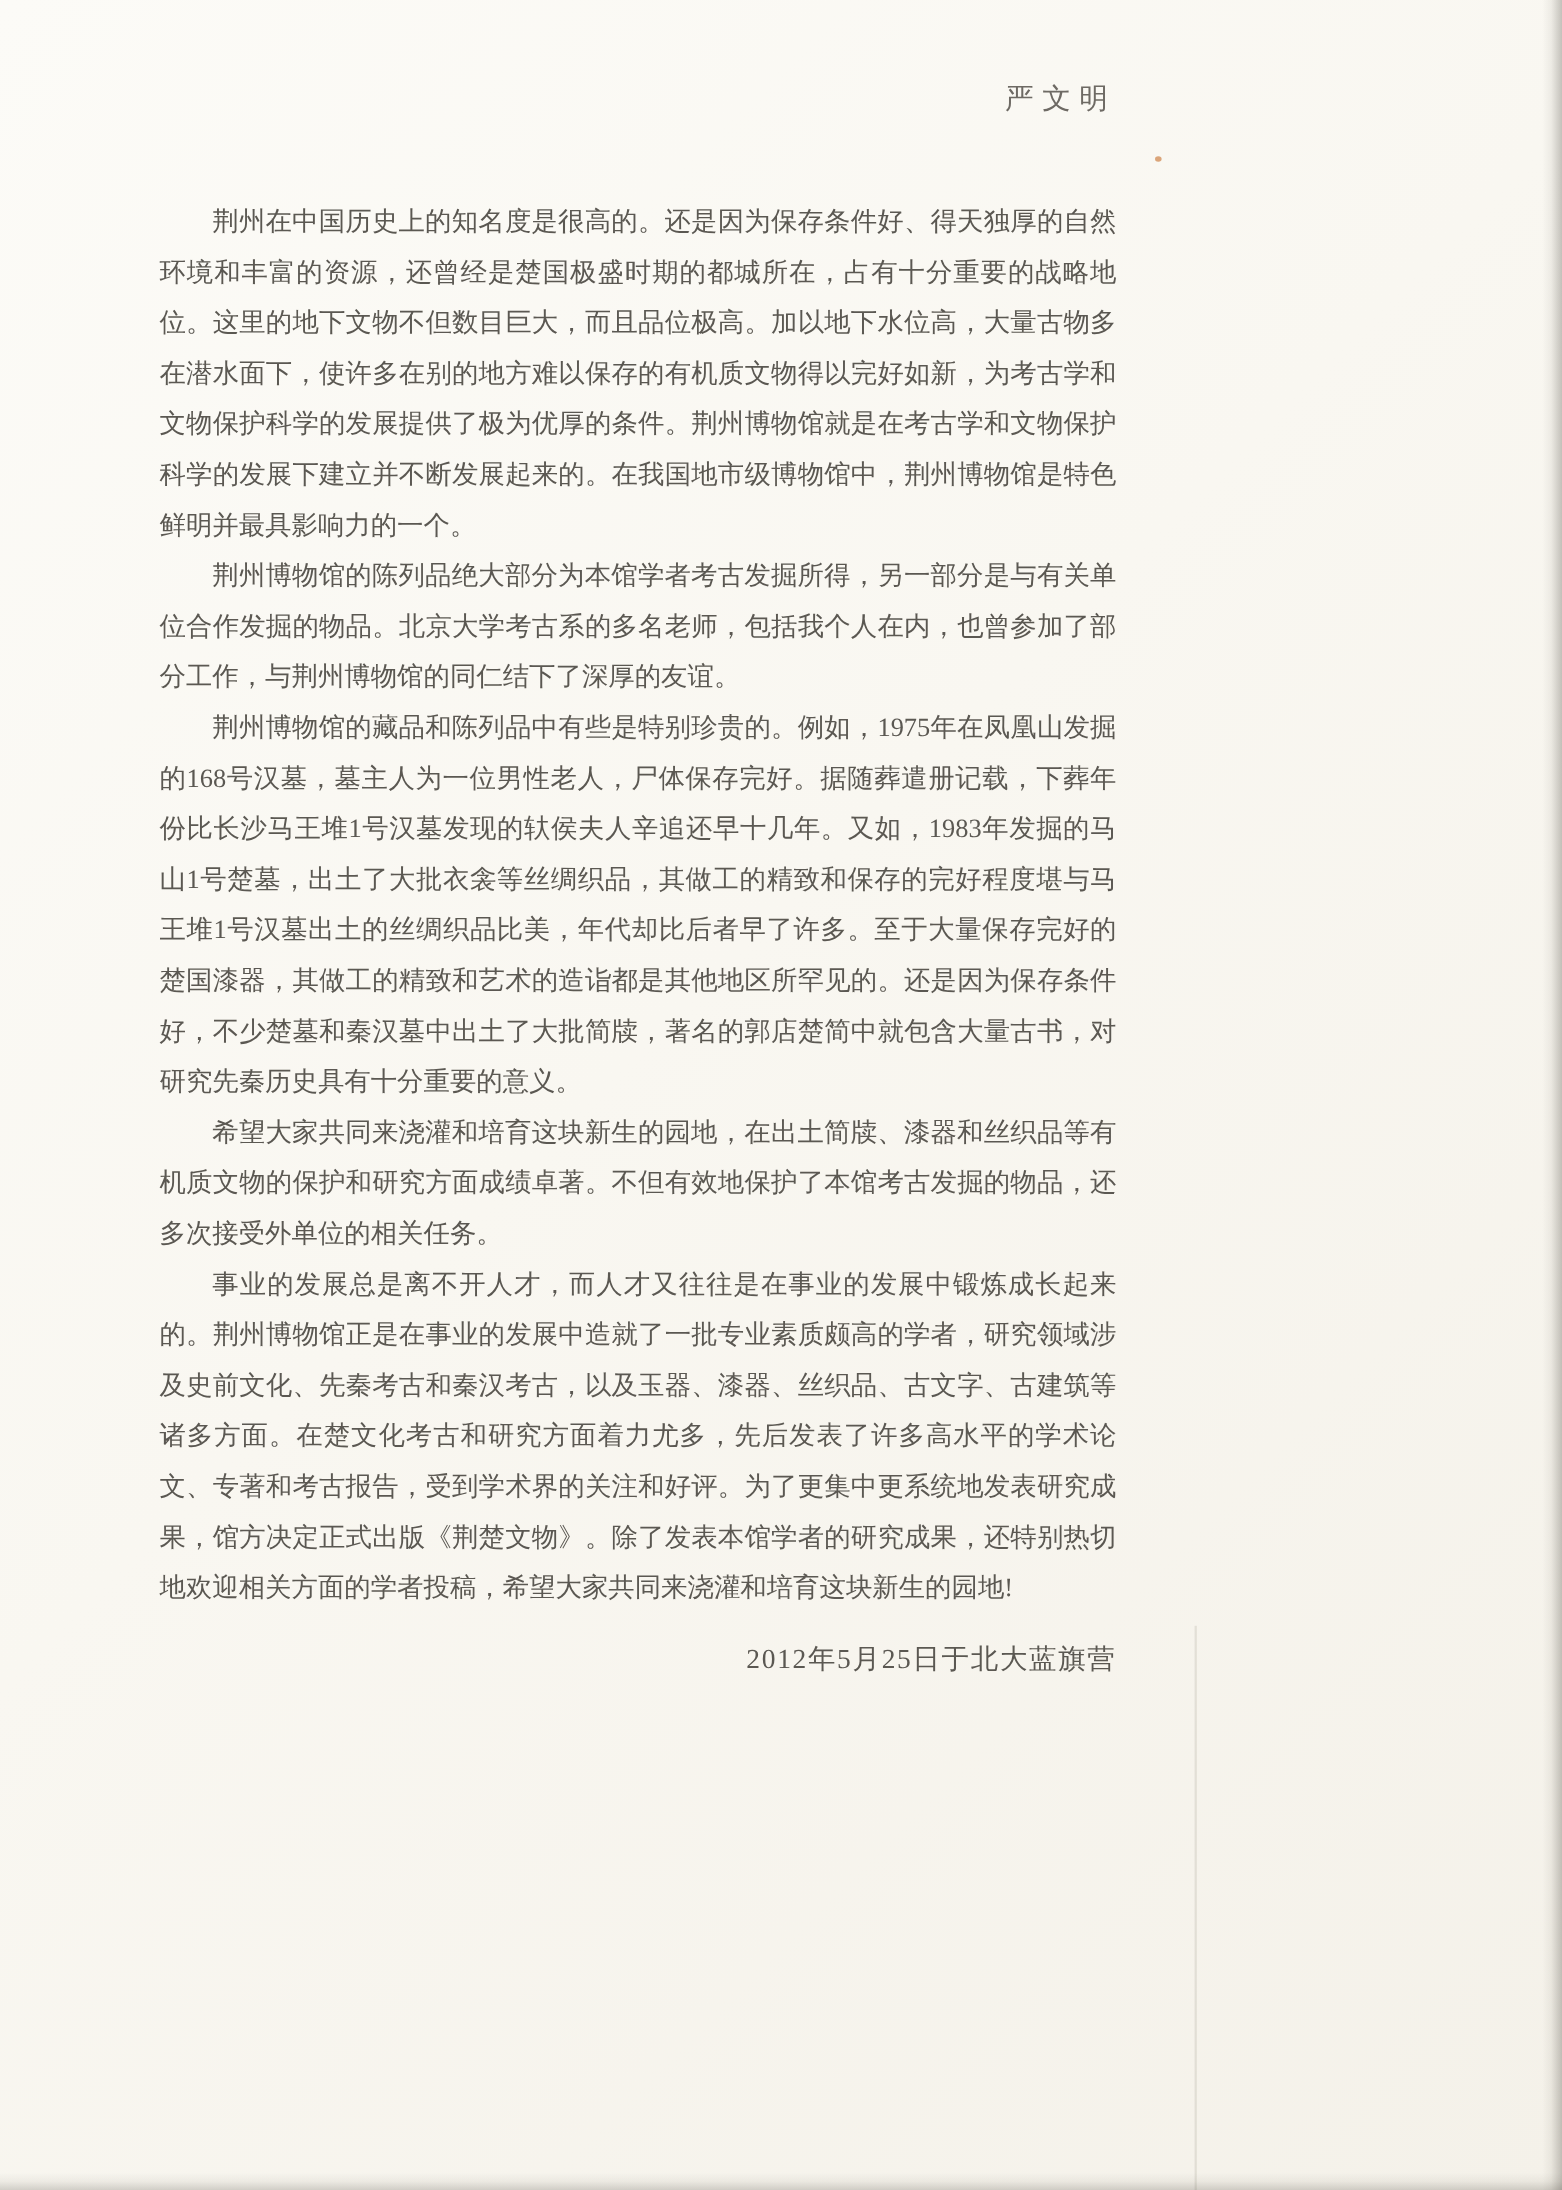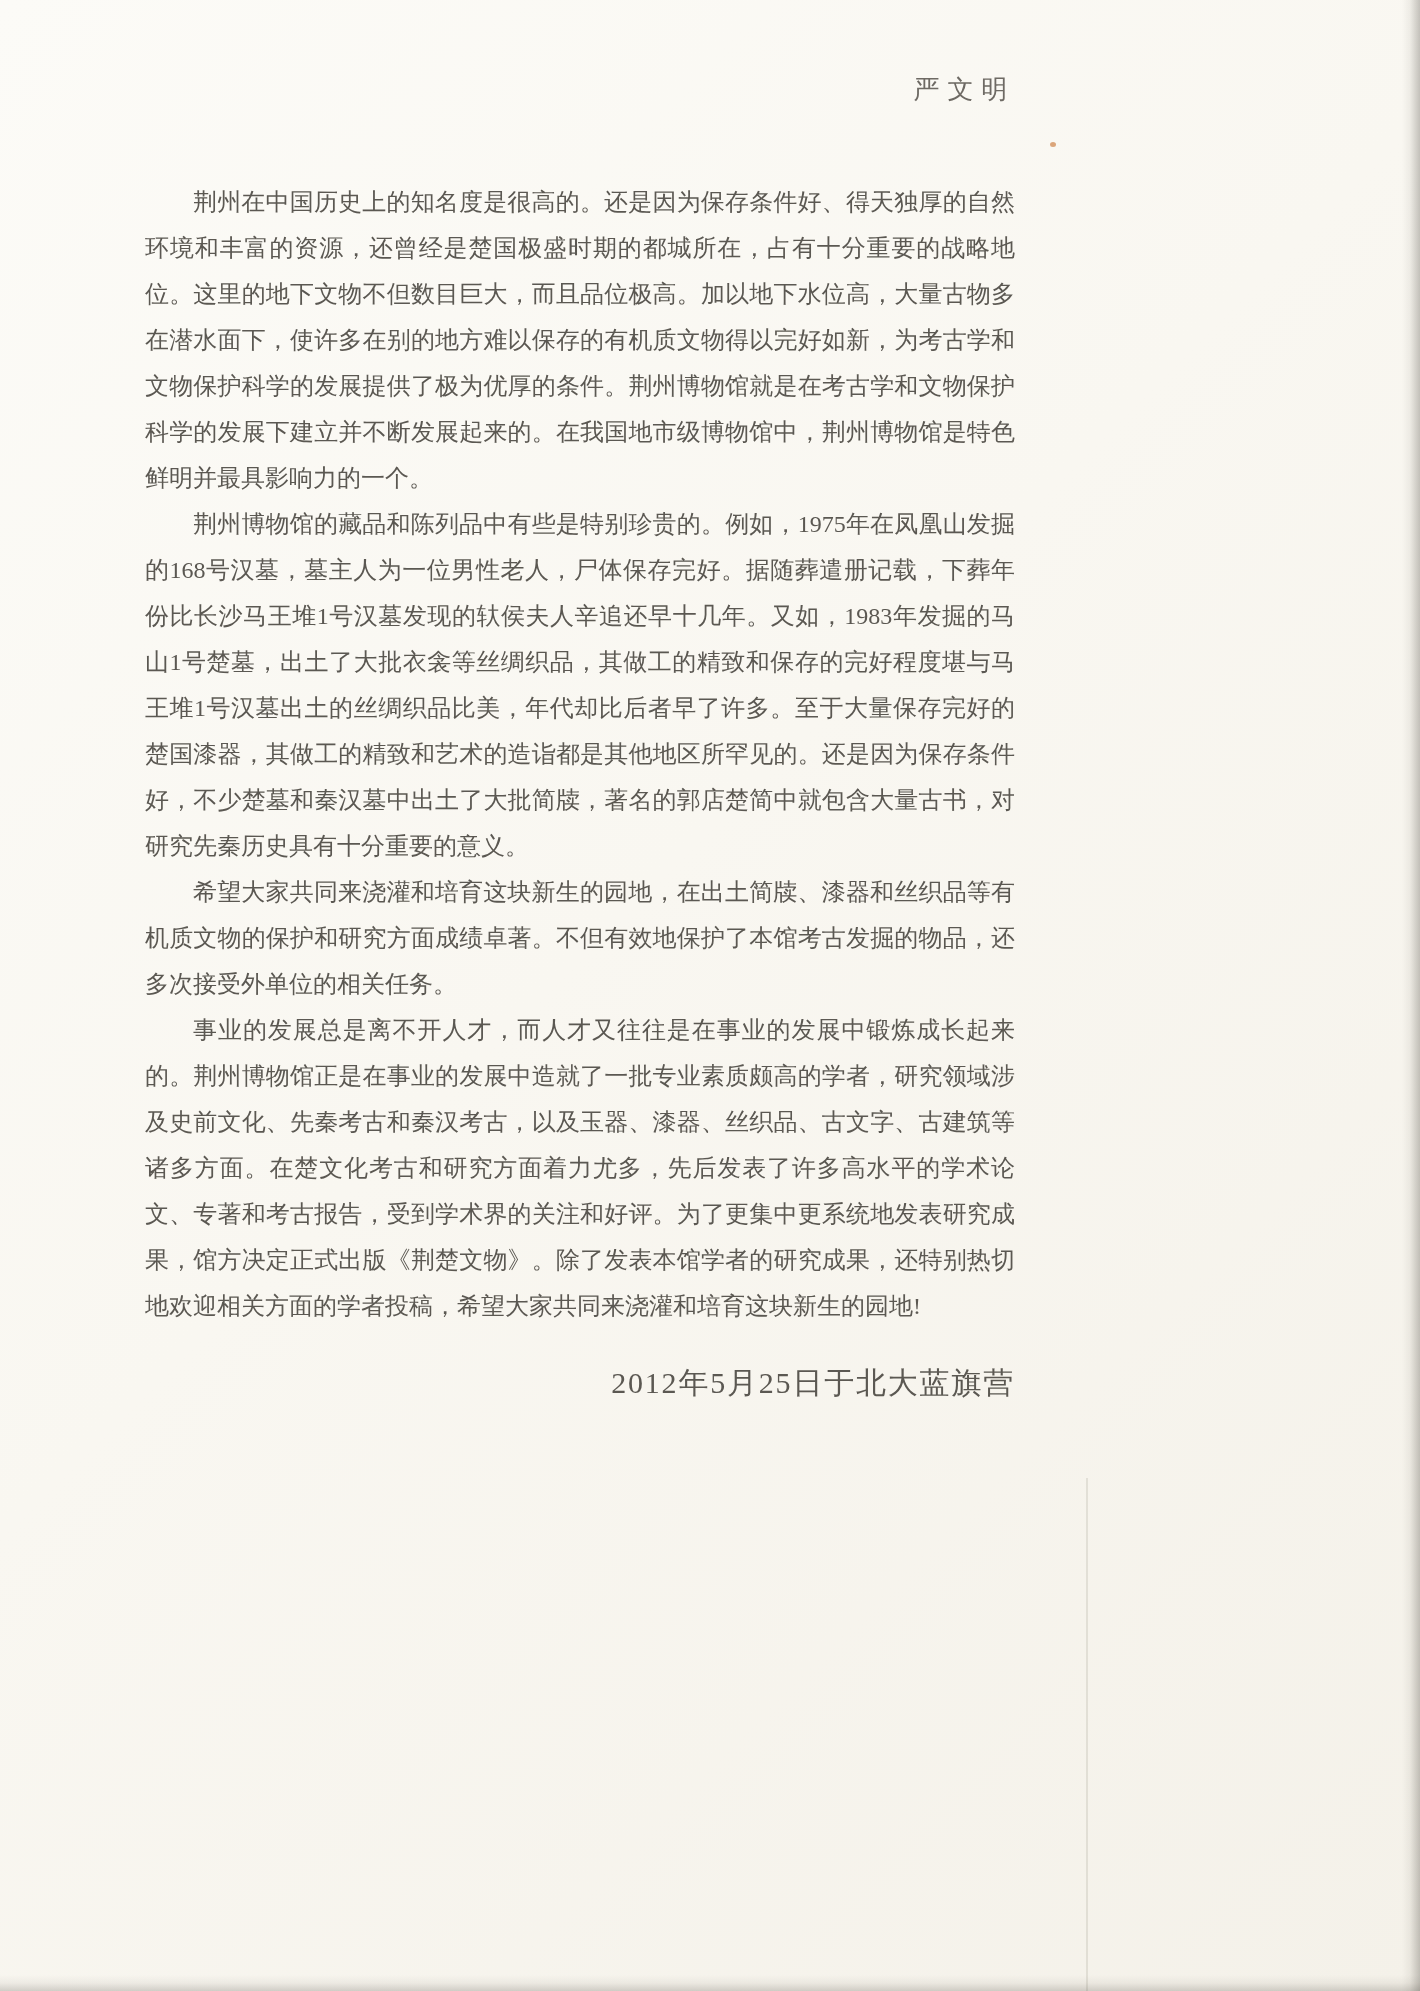--- a/index.html
+++ b/index.html
@@ -48,22 +48,22 @@
   }
   .body-text p {
     margin: 0;
     font-size: 24px;
     line-height: 46px;
     text-indent: 2em;
     text-align: justify;
     text-justify: inter-character;
   }
   .dateline {
-    margin-top: 34px;
-    font-size: 30px;
+    margin-top: 22px;
+    font-size: 25px;
     line-height: 40px;
     color: #5b5852;
     text-align: right;
     letter-spacing: 0.06em;
   }
   
   .edge-right {
     position: absolute;
     top: 0;
     right: 0;
@@ -109,20 +109,21 @@
   }
 </style>
 </head>
 <body>
 
 <div class="page">
   <div class="content">
     <div class="author">严文明</div>
     <div class="body-text">
       <p>荆州在中国历史上的知名度是很高的。还是因为保存条件好、得天独厚的自然环境和丰富的资源，还曾经是楚国极盛时期的都城所在，占有十分重要的战略地位。这里的地下文物不但数目巨大，而且品位极高。加以地下水位高，大量古物多在潜水面下，使许多在别的地方难以保存的有机质文物得以完好如新，为考古学和文物保护科学的发展提供了极为优厚的条件。荆州博物馆就是在考古学和文物保护科学的发展下建立并不断发展起来的。在我国地市级博物馆中，荆州博物馆是特色鲜明并最具影响力的一个。</p>
+      <p>荆州博物馆的陈列品绝大部分为本馆学者考古发掘所得，另一部分是与有关单位合作发掘的物品。北京大学考古系的多名老师，包括我个人在内，也曾参加了部分工作，与荆州博物馆的同仁结下了深厚的友谊。</p>
       <p>荆州博物馆的藏品和陈列品中有些是特别珍贵的。例如，1975年在凤凰山发掘的168号汉墓，墓主人为一位男性老人，尸体保存完好。据随葬遣册记载，下葬年份比长沙马王堆1号汉墓发现的轪侯夫人辛追还早十几年。又如，1983年发掘的马山1号楚墓，出土了大批衣衾等丝绸织品，其做工的精致和保存的完好程度堪与马王堆1号汉墓出土的丝绸织品比美，年代却比后者早了许多。至于大量保存完好的楚国漆器，其做工的精致和艺术的造诣都是其他地区所罕见的。还是因为保存条件好，不少楚墓和秦汉墓中出土了大批简牍，著名的郭店楚简中就包含大量古书，对研究先秦历史具有十分重要的意义。</p>
       <p>希望大家共同来浇灌和培育这块新生的园地，在出土简牍、漆器和丝织品等有机质文物的保护和研究方面成绩卓著。不但有效地保护了本馆考古发掘的物品，还多次接受外单位的相关任务。</p>
       <p>事业的发展总是离不开人才，而人才又往往是在事业的发展中锻炼成长起来的。荆州博物馆正是在事业的发展中造就了一批专业素质颇高的学者，研究领域涉及史前文化、先秦考古和秦汉考古，以及玉器、漆器、丝织品、古文字、古建筑等诸多方面。在楚文化考古和研究方面着力尤多，先后发表了许多高水平的学术论文、专著和考古报告，受到学术界的关注和好评。为了更集中更系统地发表研究成果，馆方决定正式出版《荆楚文物》。除了发表本馆学者的研究成果，还特别热切地欢迎相关方面的学者投稿，希望大家共同来浇灌和培育这块新生的园地!</p>
     </div>
     <div class="dateline">2012年5月25日于北大蓝旗营</div>
   </div>
 
   <div class="scan-crease"></div>
   <div class="scan-speck"></div>
   <div class="edge-right"></div>

